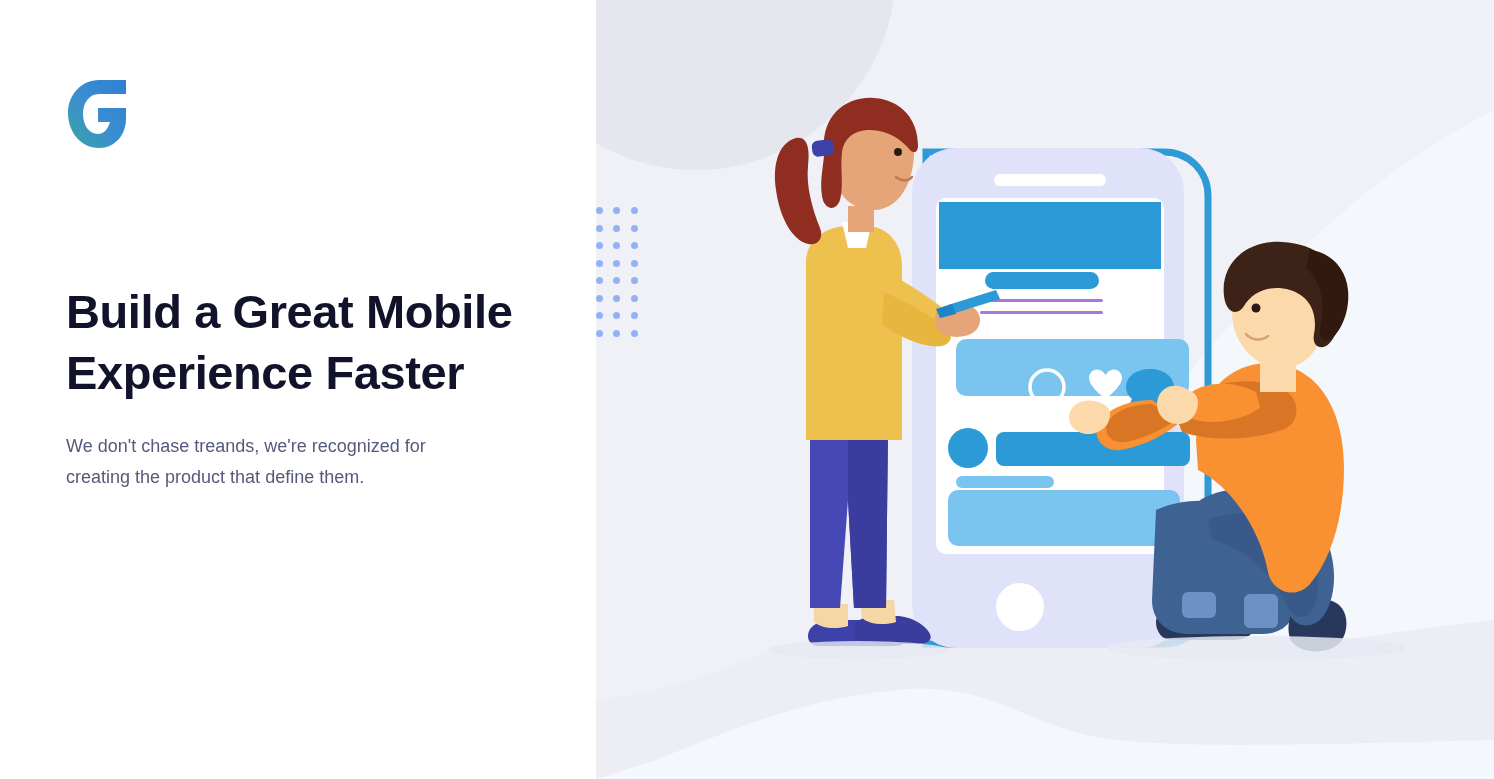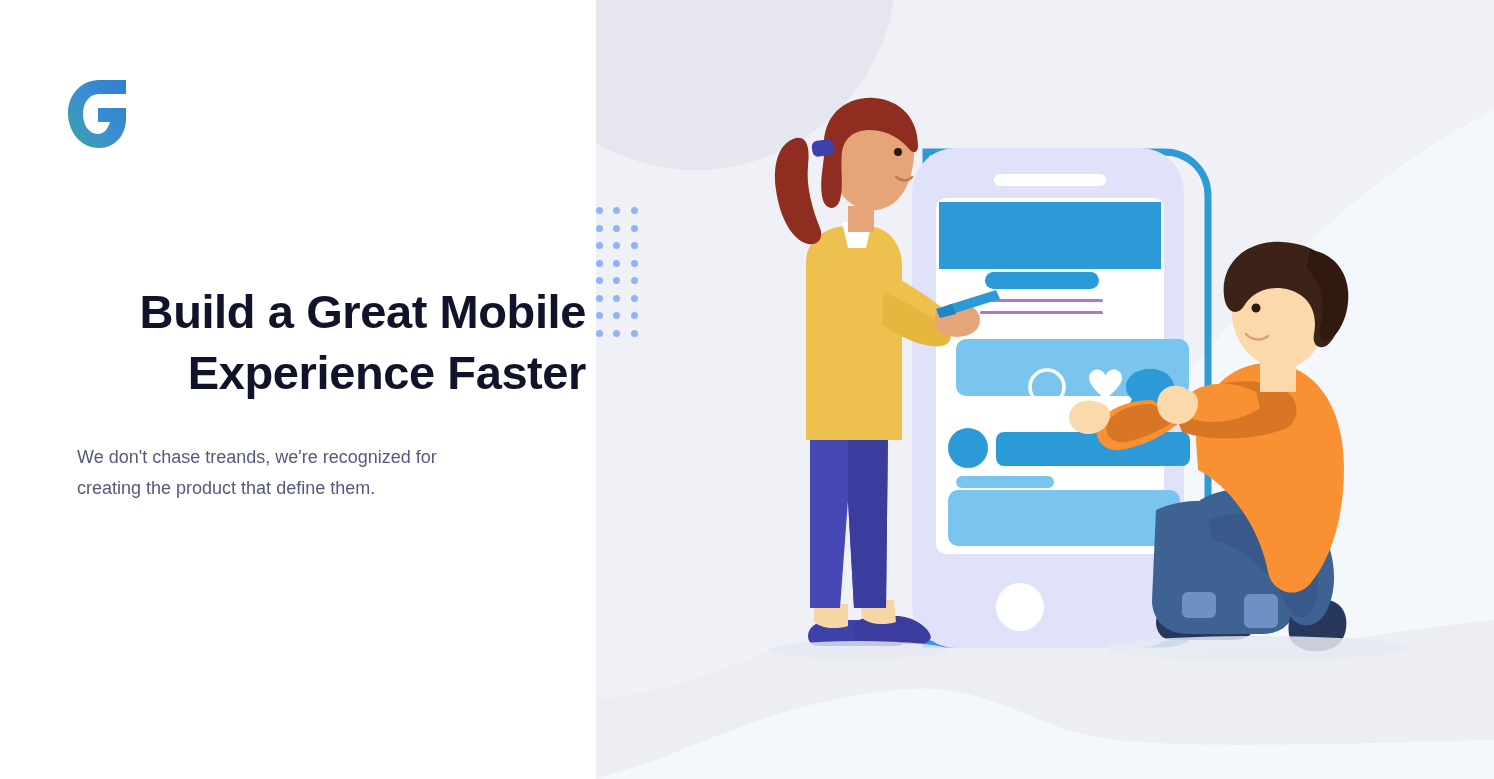--- a/index.html
+++ b/index.html
@@ -43,28 +43,27 @@
     left: 66px;
     top: 281px;
     width: 520px;
     margin: 0;
     font-size: 47px;
     line-height: 61px;
     font-weight: 700;
     letter-spacing: -0.4px;
     color: #10132a;
     white-space: pre-line;
-    text-align: right;
   }
   .subtext {
     position: absolute;
     left: 66px;
     top: 431px;
     width: 440px;
-    margin: 11px;
+    margin: 0;
     font-size: 18px;
     line-height: 31px;
     font-weight: 400;
     color: #555a7c;
     white-space: pre-line;
   }
 
   
   .dots-small {
     position: absolute;

